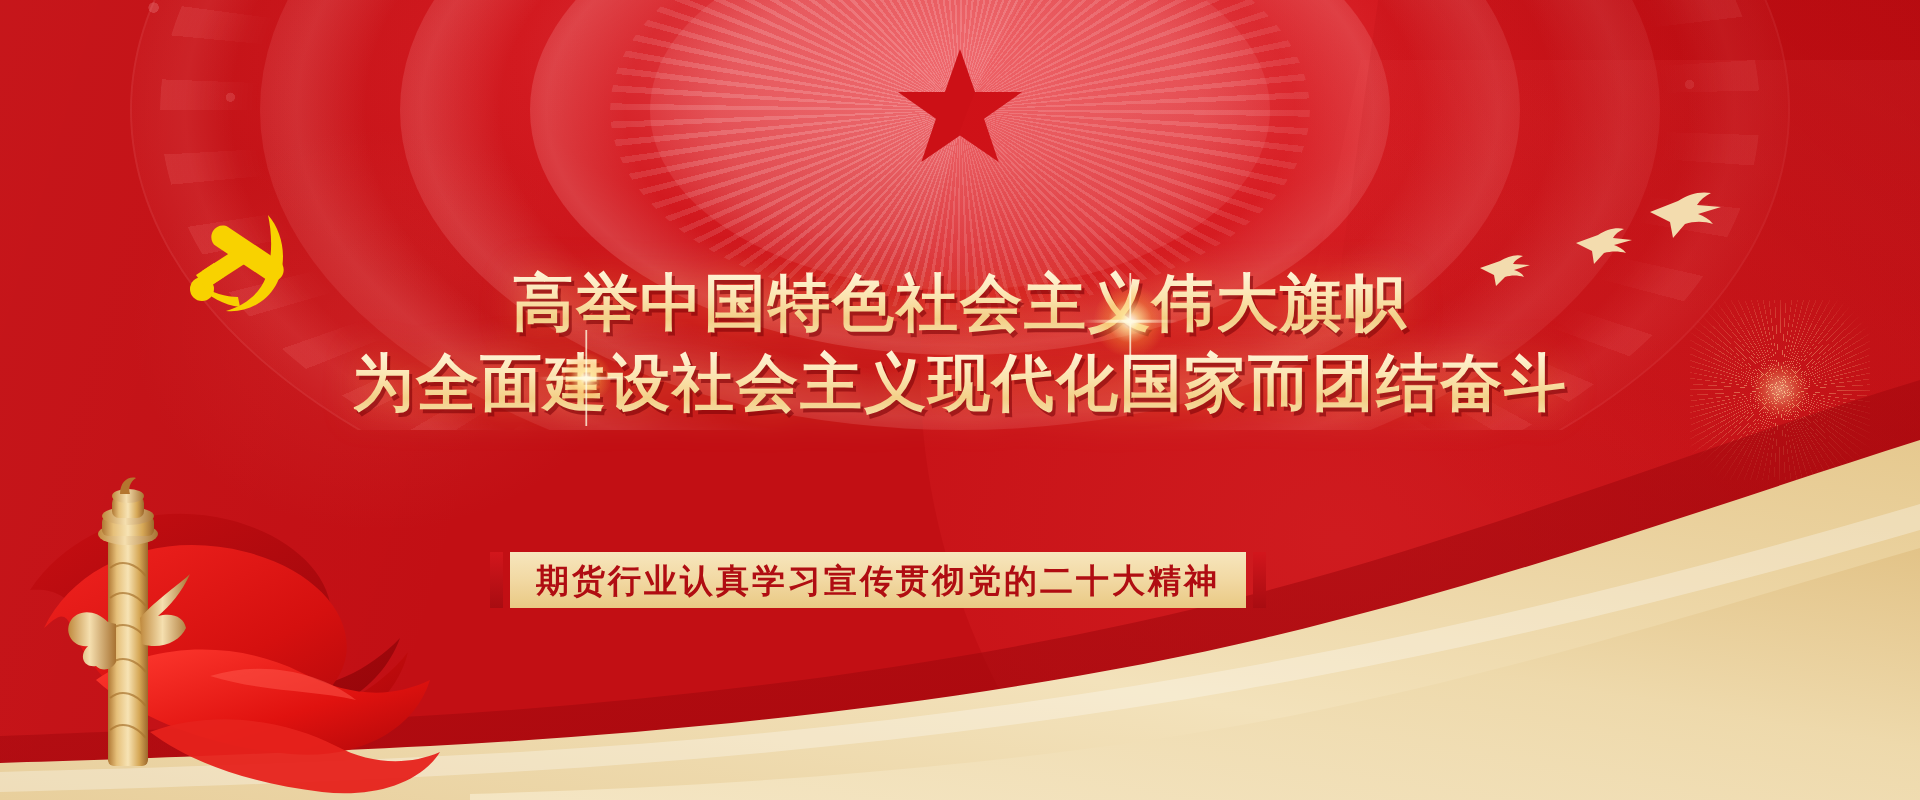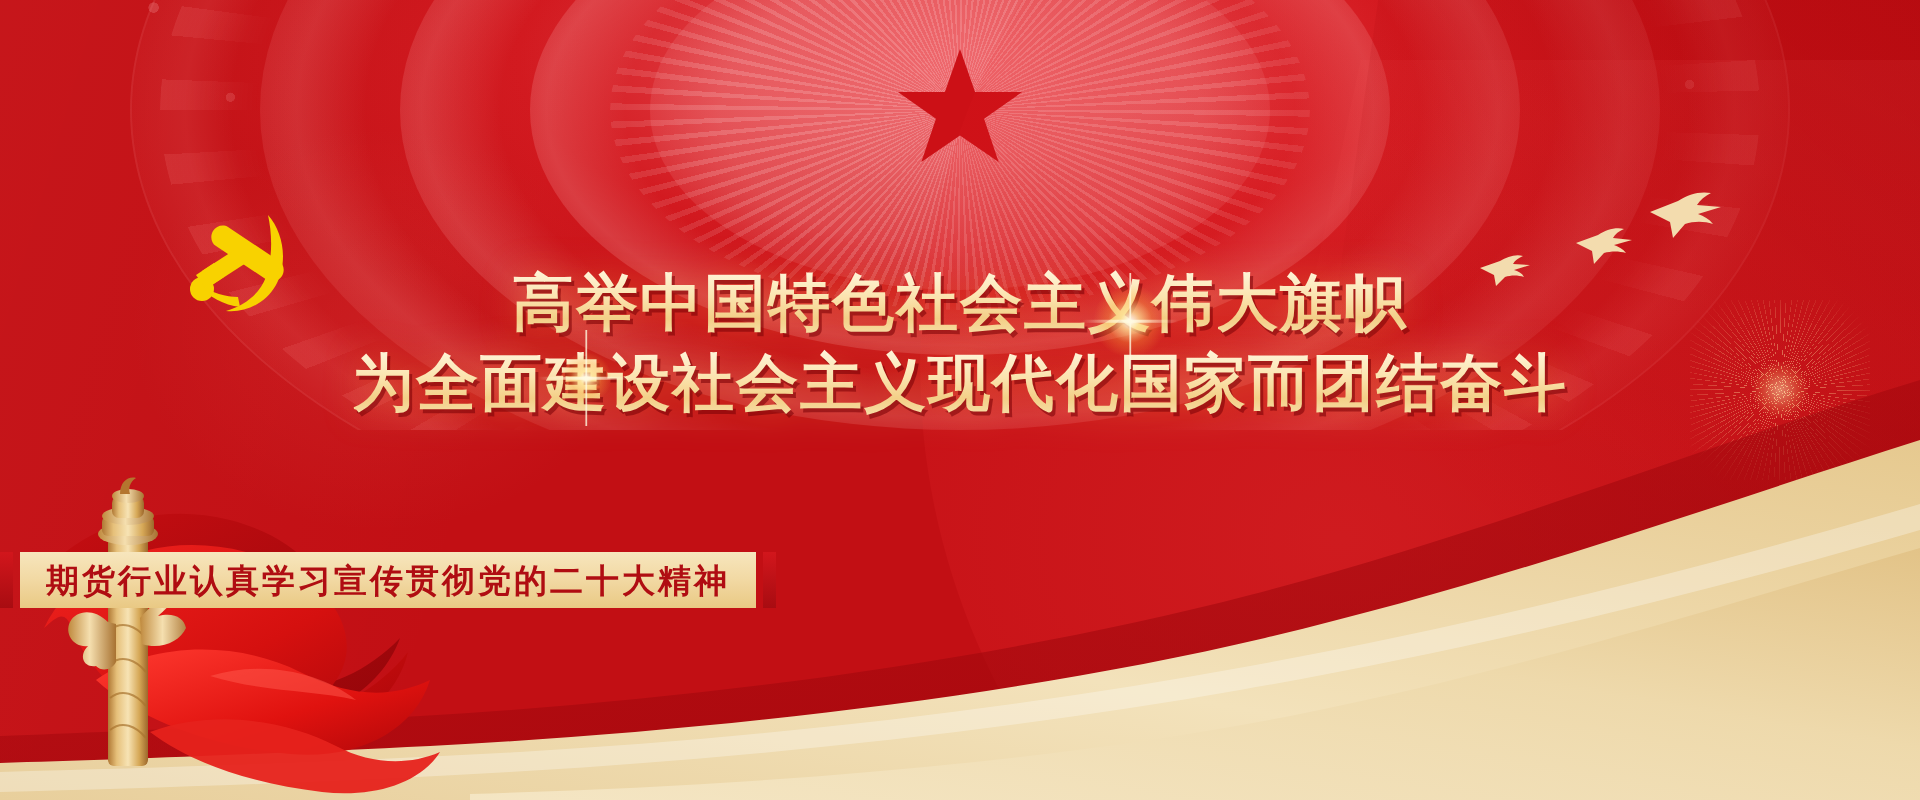--- a/index.html
+++ b/index.html
@@ -96,21 +96,21 @@
           background:radial-gradient(circle, rgba(255,255,255,.95) 0%, rgba(255,228,150,.75) 18%, rgba(255,170,60,.30) 42%, rgba(255,150,40,0) 70%); }
   .spark::before,.spark::after{ content:""; position:absolute; left:50%; top:50%;
           background:linear-gradient(90deg, rgba(255,230,160,0), rgba(255,250,225,.95), rgba(255,230,160,0)); }
   .spark::before{ width:96px; height:2.5px; transform:translate(-50%,-50%); }
   .spark::after{ width:2.5px; height:96px; transform:translate(-50%,-50%); }
   #spark-a{ left:1093px; top:284px; }
   #spark-b{ left:560px; top:352px; width:52px; height:52px; }
 
   
   .sub-wrap{ position:absolute; left:0; top:552px; width:1756px;
-             display:flex; align-items:center; z-index:30; }
+             display:flex; justify-content:center; align-items:center; z-index:30; }
   .sub-bar{ display:flex; align-items:center; height:56px; }
   .cap{ width:13px; height:56px; background:linear-gradient(180deg,#d2161c,#a80c11); }
   .cap-gap{ width:7px; height:56px; }
   .sub-plate{ height:56px; display:flex; align-items:center; padding:0 26px;
               background:linear-gradient(180deg,#f7e6bd 0%,#f2d9a4 48%,#e9c984 100%); }
   .sub-text{ font-size:33px; font-weight:bold; color:#b00d12; letter-spacing:3px;
              white-space:nowrap; line-height:1; }
 
   
   .doves{ position:absolute; right:150px; top:185px; width:330px; height:120px; }

